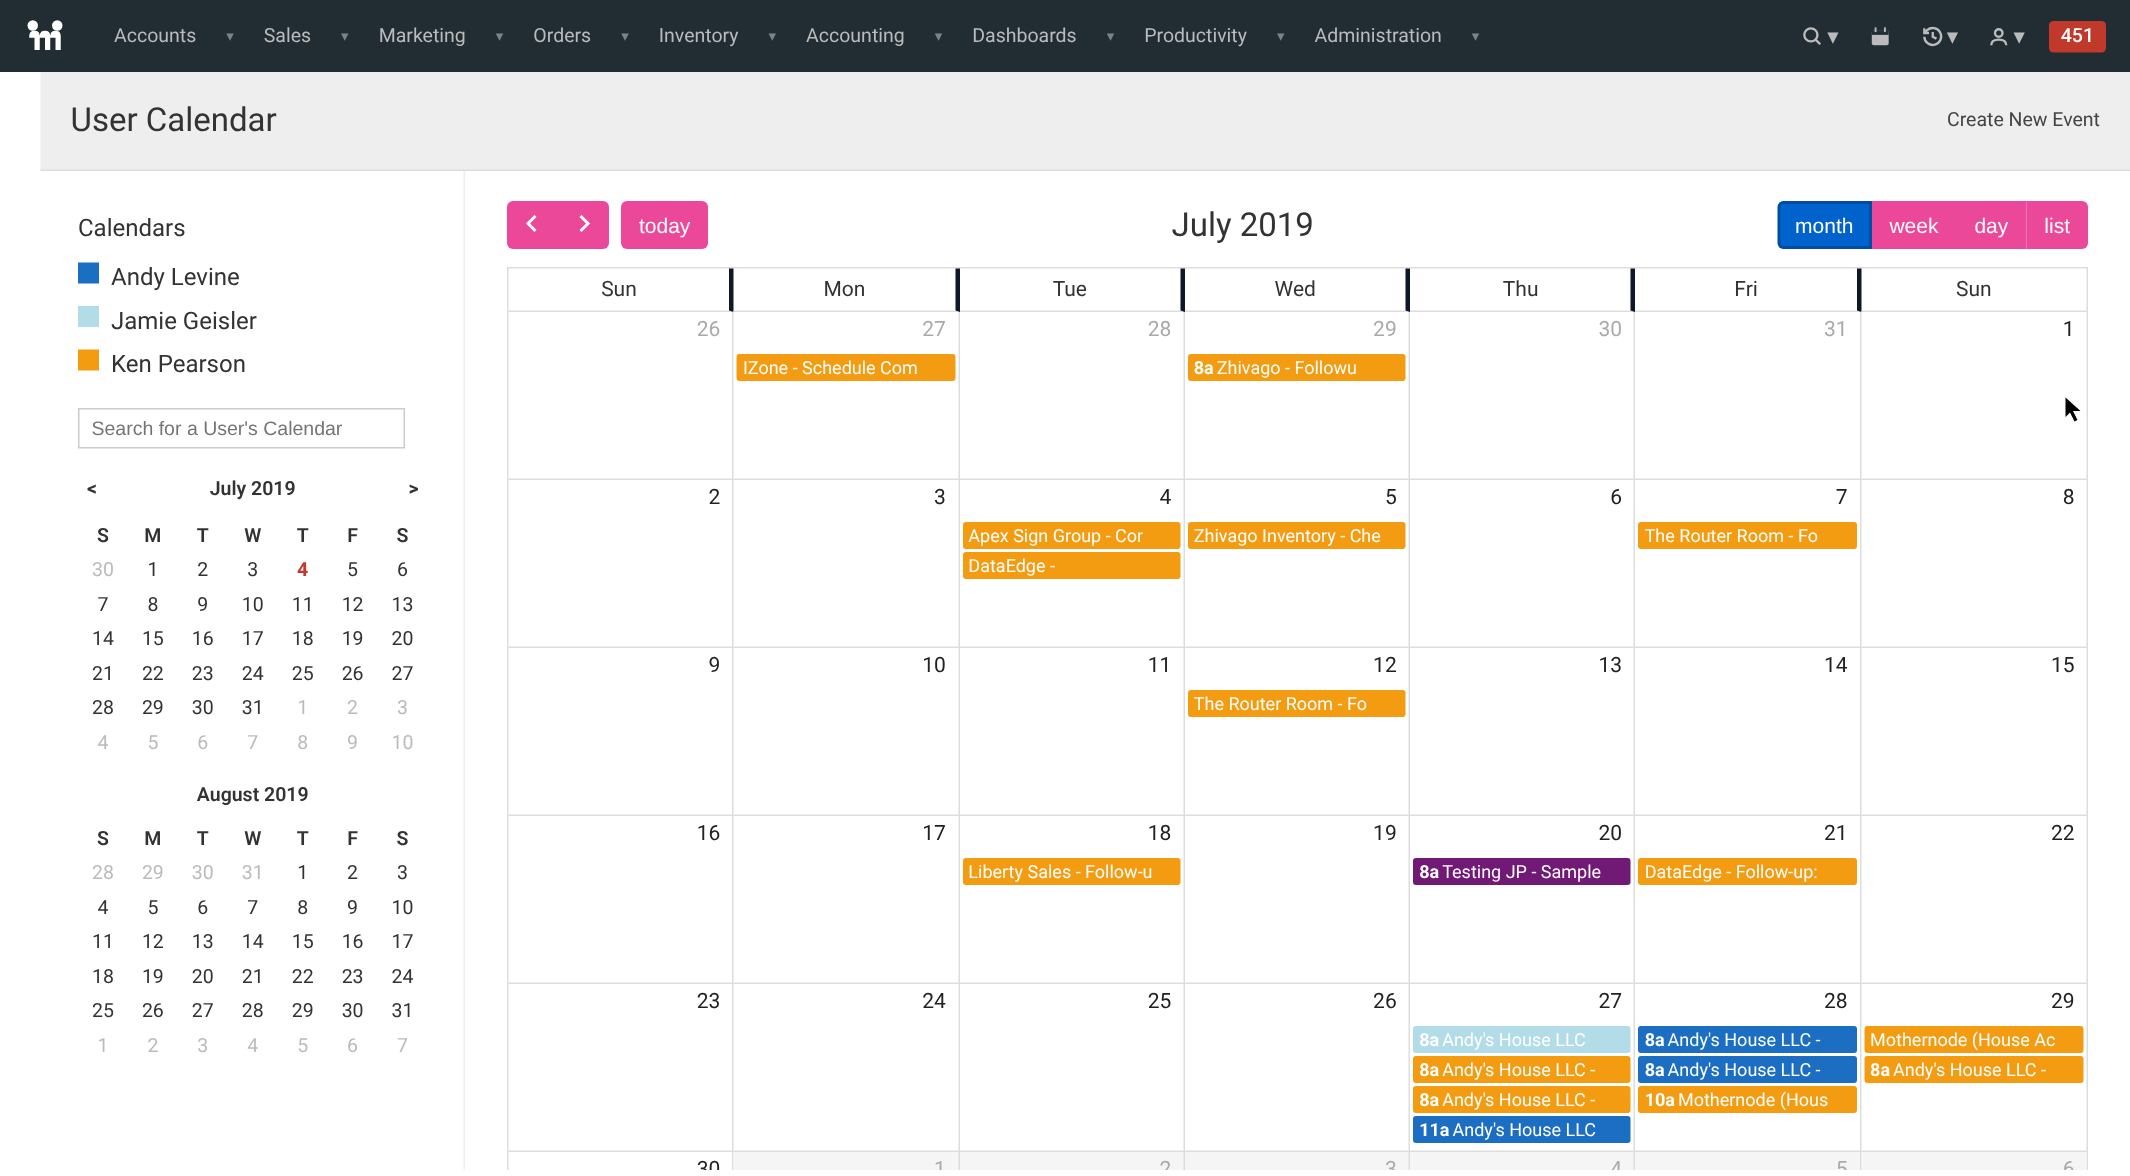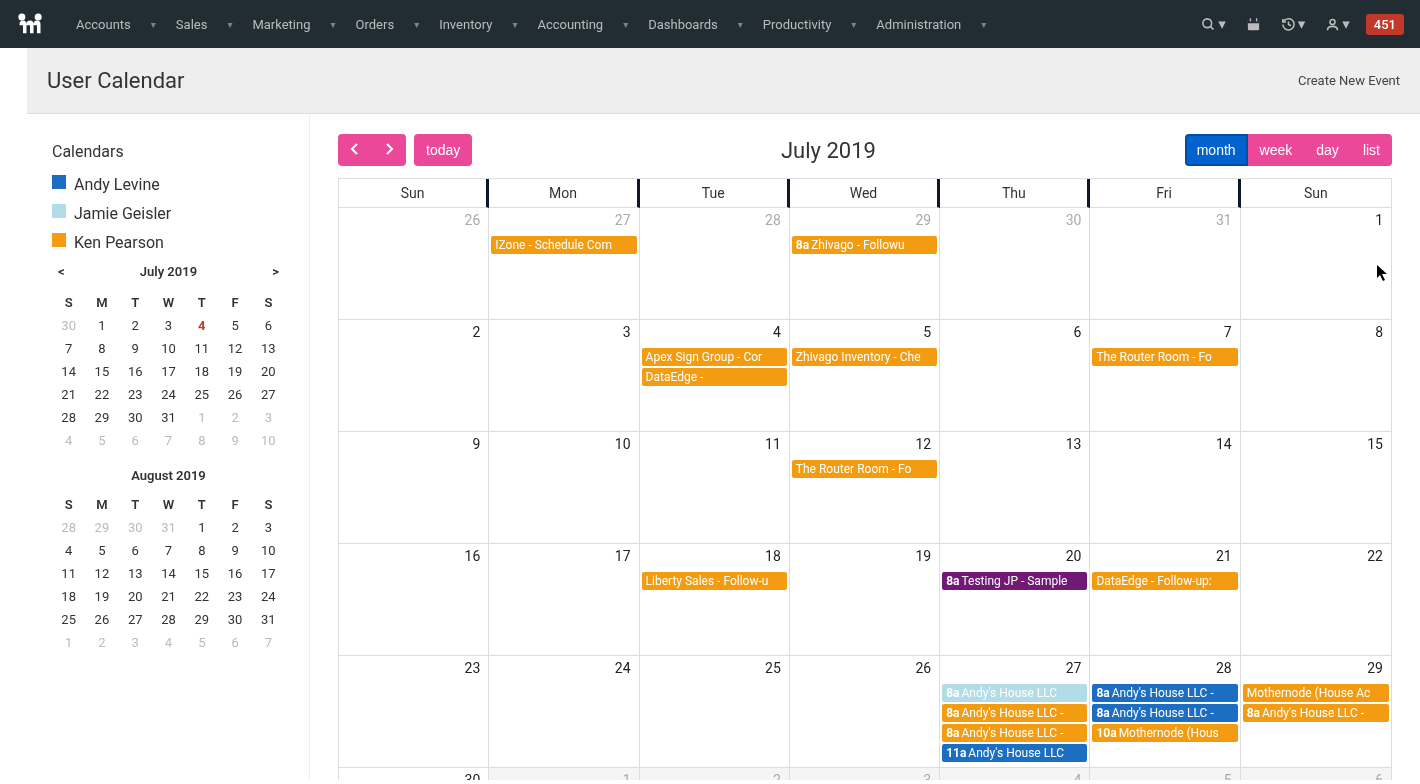--- a/index.html
+++ b/index.html
@@ -170,20 +170,21 @@
         </div>
         <div class="cal-item">
           <span class="cal-swatch" style="background:#b2dce8"></span>
           <span>Jamie Geisler</span>
         </div>
         <div class="cal-item">
           <span class="cal-swatch" style="background:#f39c12"></span>
           <span>Ken Pearson</span>
         </div>
       </div>
+    <input class="search-input" placeholder="Search for a User's Calendar" style="">
     <div id="mini-cals">
         <div class="mini-cal">
           <div class="mini-head">
             <span class="mini-nav">&lt;</span>
             <span>July 2019</span>
             <span class="mini-nav">&gt;</span>
           </div>
           <div class="mini-grid">
             <div class="dow">S</div>
             <div class="dow">M</div>

